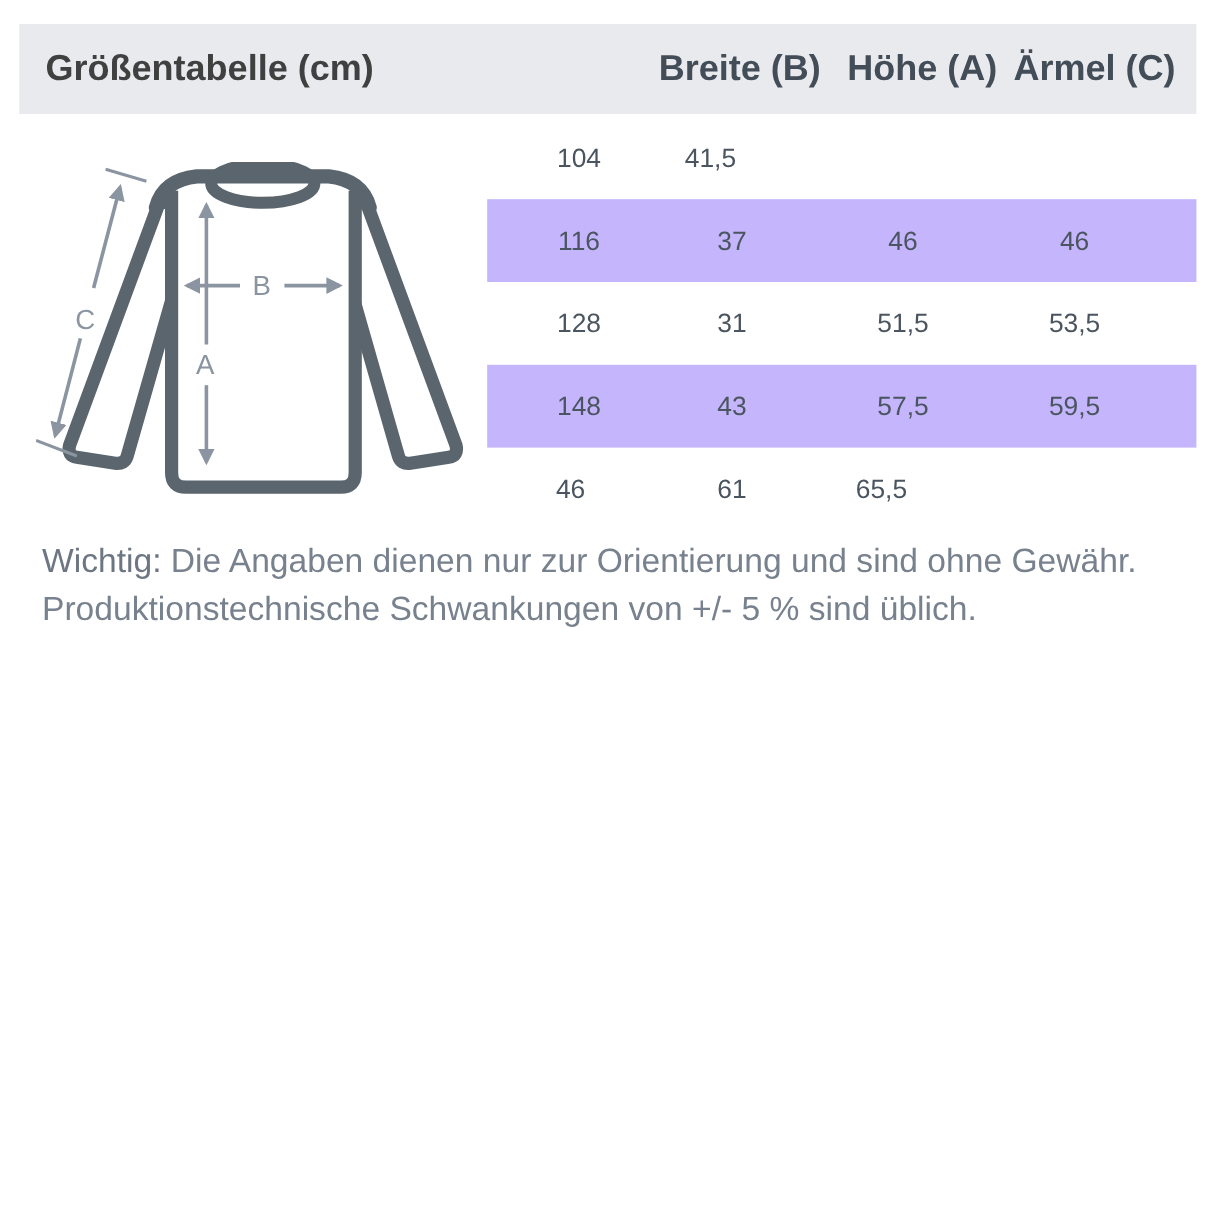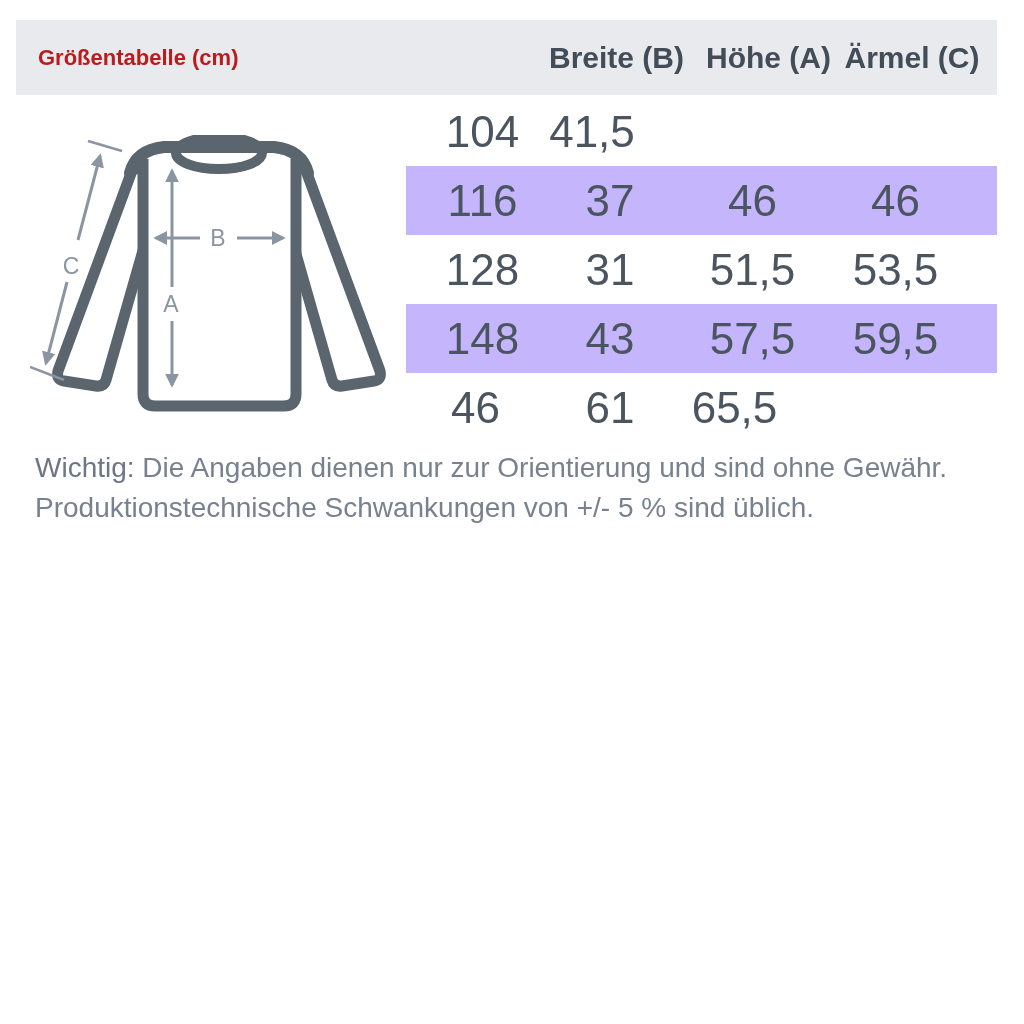--- a/index.html
+++ b/index.html
@@ -7,38 +7,38 @@
     position:relative;width:1024px;height:1024px;background:#ffffff;overflow:hidden;
     font-family:"Liberation Sans","DejaVu Sans",sans-serif;
   }
   
   .header-band{
     position:absolute;left:16px;top:20px;width:981px;height:75px;
     background:#e8eaee;
   }
   .table-title{
     position:absolute;left:22px;top:0;height:92px;line-height:75px;
-    font-size:22px;font-weight:bold;color:#b91c1c;white-space:nowrap;
+    font-size:30px;font-weight:bold;color:#404040;white-space:nowrap;
   }
   .col-label{
     position:absolute;top:0;height:75px;line-height:75px;text-align:center;
     font-size:30px;font-weight:bold;color:#434d58;white-space:nowrap;
   }
   .col-label.c2{left:533px;width:130px;}
   .col-label.c3{left:675px;width:155px;}
   .col-label.c4{left:818px;width:156px;}
   
   .size-table{position:absolute;left:406px;top:97px;width:591px;}
   .size-row{
     display:grid;grid-template-columns:139px 130px 155px 167px;
     height:69px;align-items:center;
   }
   .size-row.striped{background:#c4b5fd;}
   .cell{
-    text-align:center;font-size:44px;color:#4b5560;white-space:nowrap;
+    text-align:center;font-size:22px;color:#4b5560;white-space:nowrap;
   }
   .cell.c1{padding-left:14px;}
   .cell.c4{padding-right:36px;}
   
   .sweater{position:absolute;left:30px;top:135px;width:375px;height:290px;}
   
   .note{
     position:absolute;left:35px;top:448px;width:960px;
     font-size:28px;line-height:40px;color:#78818e;
   }

